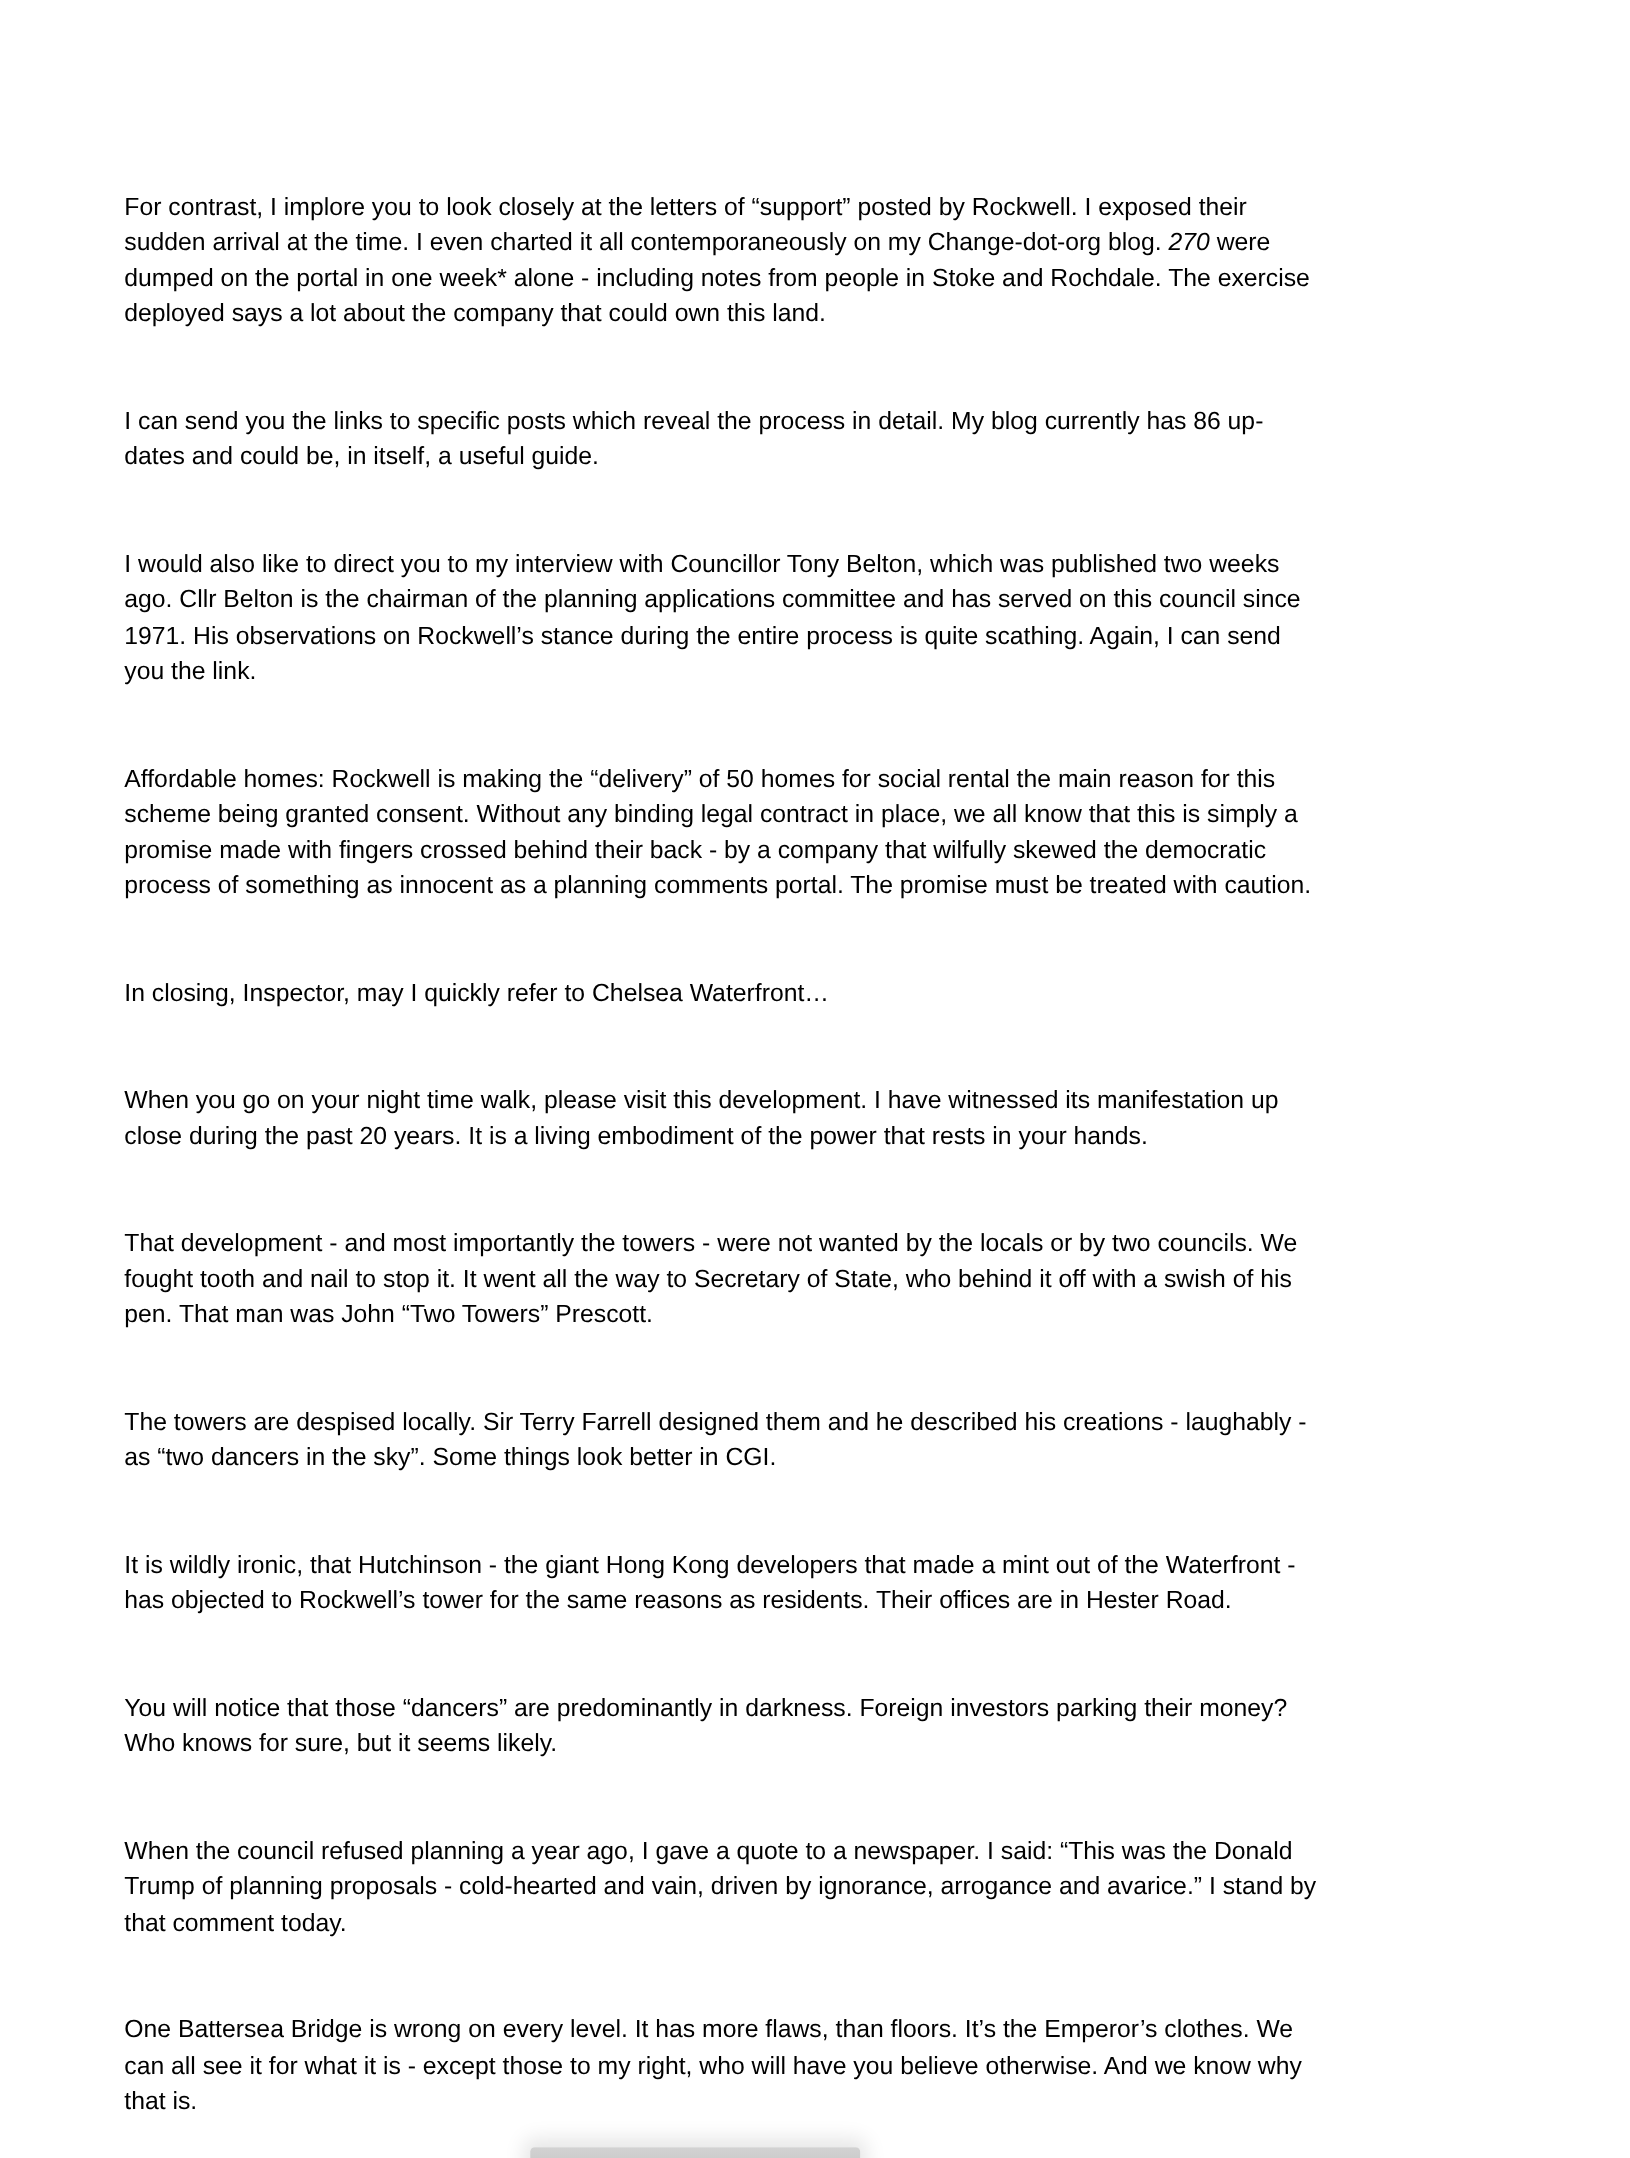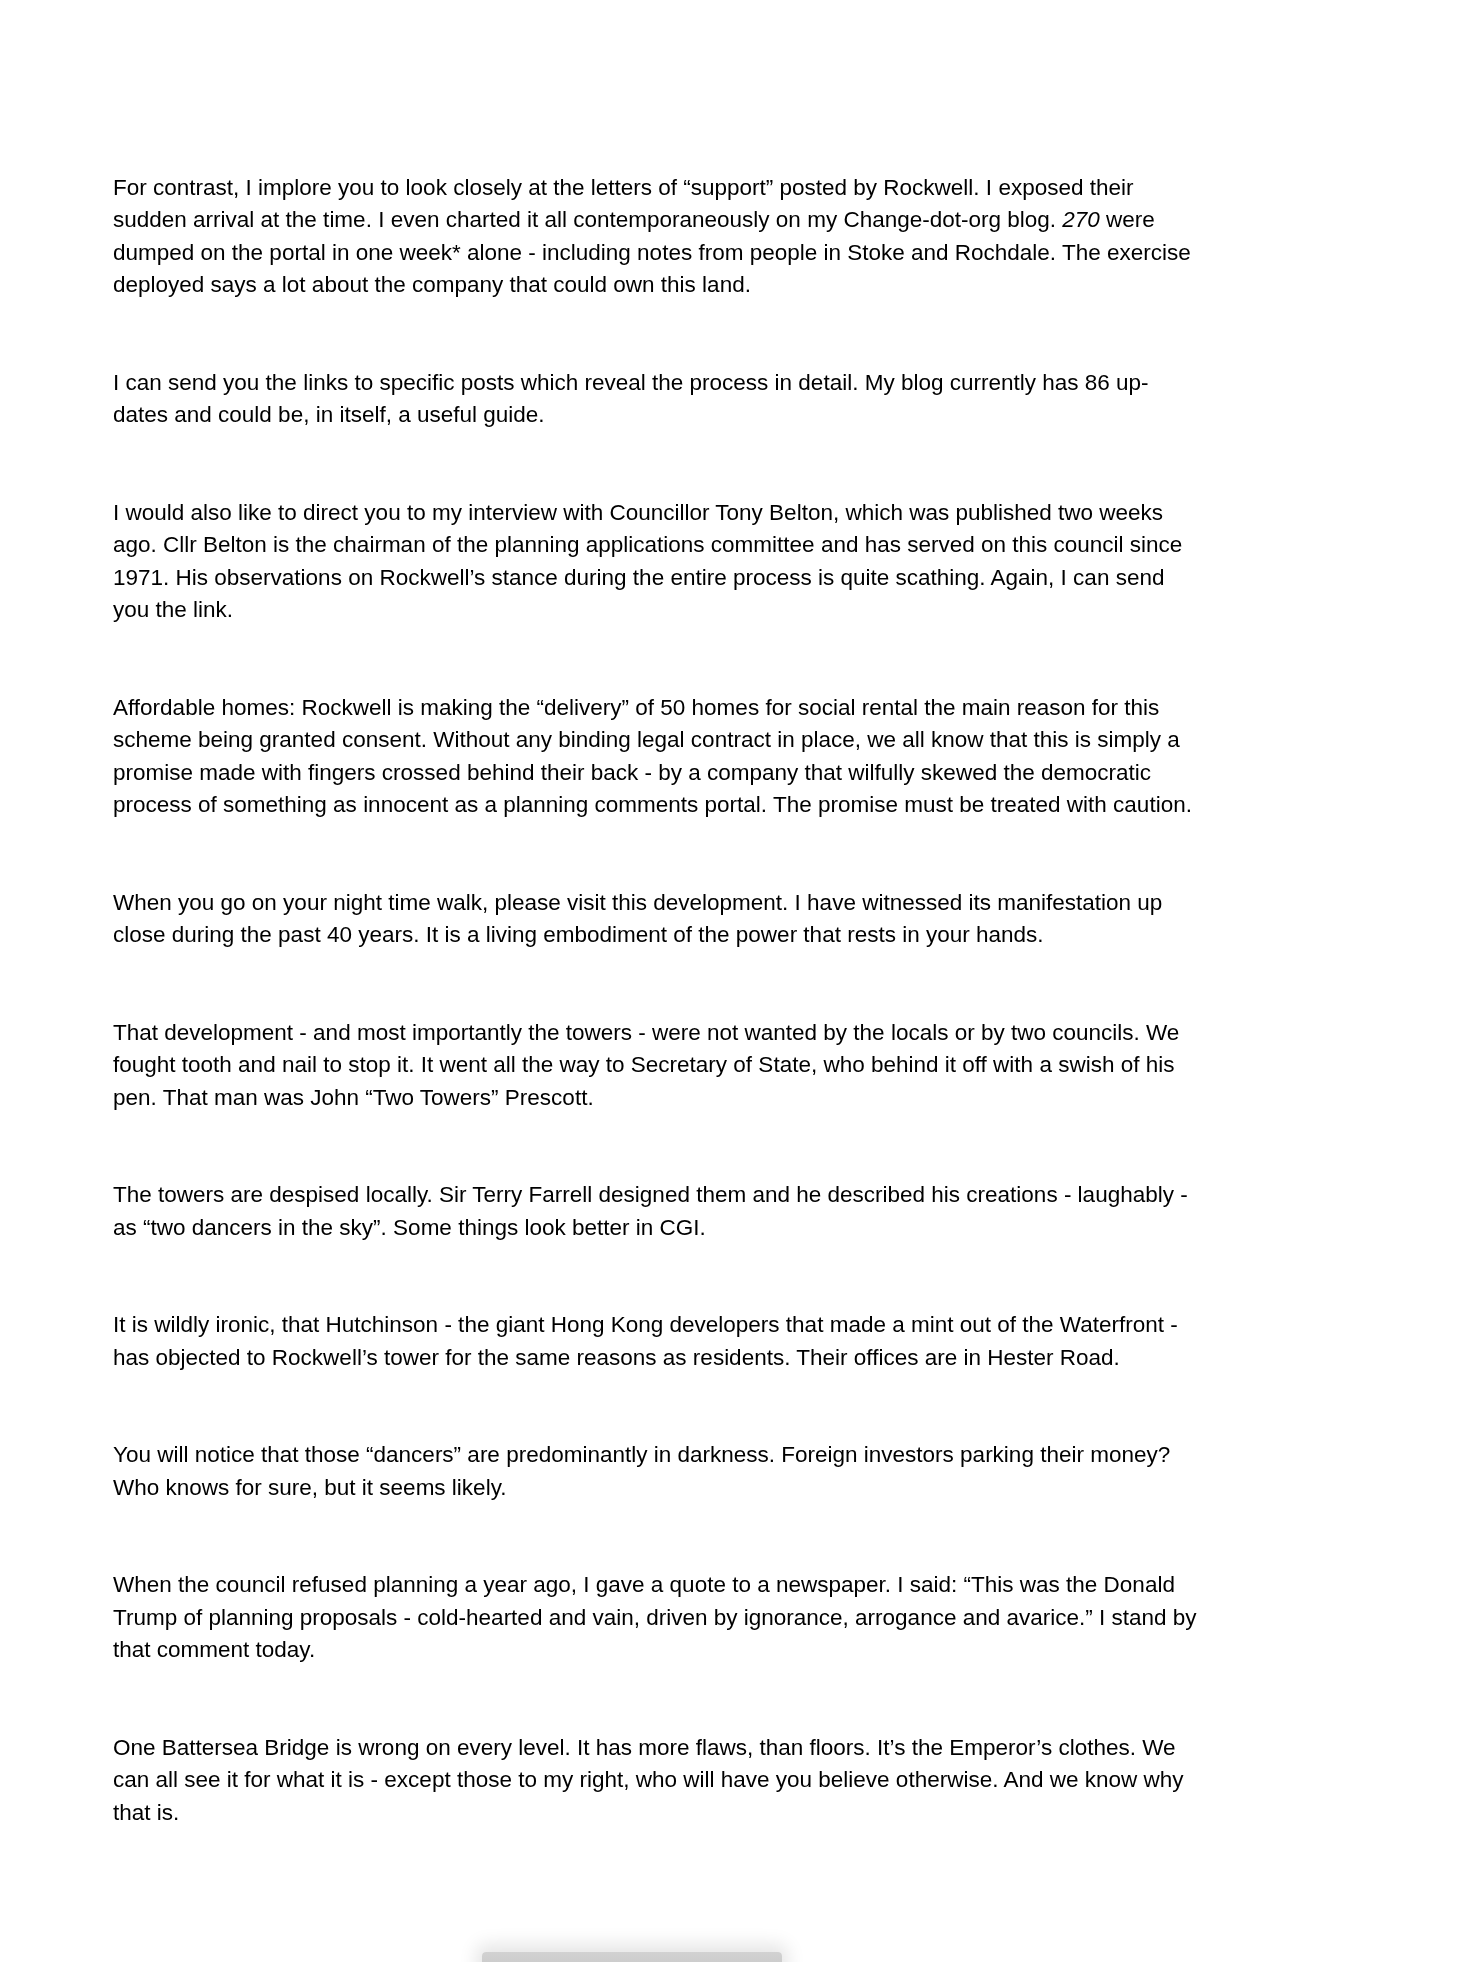--- a/index.html
+++ b/index.html
@@ -58,22 +58,23 @@
     <p>I can send you the links to specific posts which reveal the process in detail. My blog currently has 86 up-
 dates and could be, in itself, a useful guide.</p>
     <p>I would also like to direct you to my interview with Councillor Tony Belton, which was published two weeks
 ago. Cllr Belton is the chairman of the planning applications committee and has served on this council since
 1971. His observations on Rockwell’s stance during the entire process is quite scathing. Again, I can send
 you the link.</p>
     <p>Affordable homes: Rockwell is making the “delivery” of 50 homes for social rental the main reason for this
 scheme being granted consent. Without any binding legal contract in place, we all know that this is simply a
 promise made with fingers crossed behind their back - by a company that wilfully skewed the democratic
 process of something as innocent as a planning comments portal. The promise must be treated with caution.</p>
+    <p>In closing, Inspector, may I quickly refer to Chelsea Waterfront…</p>
     <p>When you go on your night time walk, please visit this development. I have witnessed its manifestation up
-close during the past 40 years. It is a living embodiment of the power that rests in your hands.</p>
+close during the past 20 years. It is a living embodiment of the power that rests in your hands.</p>
     <p>That development - and most importantly the towers - were not wanted by the locals or by two councils. We
 fought tooth and nail to stop it. It went all the way to Secretary of State, who behind it off with a swish of his
 pen. That man was John “Two Towers” Prescott.</p>
     <p>The towers are despised locally. Sir Terry Farrell designed them and he described his creations - laughably -
 as “two dancers in the sky”. Some things look better in CGI.</p>
     <p>It is wildly ironic, that Hutchinson - the giant Hong Kong developers that made a mint out of the Waterfront -
 has objected to Rockwell’s tower for the same reasons as residents. Their offices are in Hester Road.</p>
     <p>You will notice that those “dancers” are predominantly in darkness. Foreign investors parking their money?
 Who knows for sure, but it seems likely.</p>
     <p>When the council refused planning a year ago, I gave a quote to a newspaper. I said: “This was the Donald

